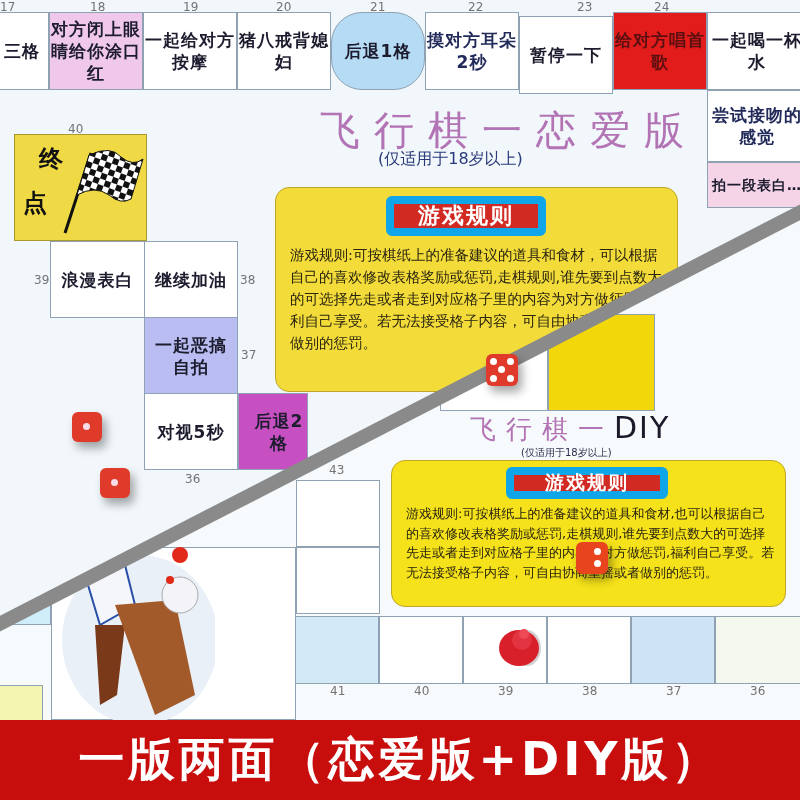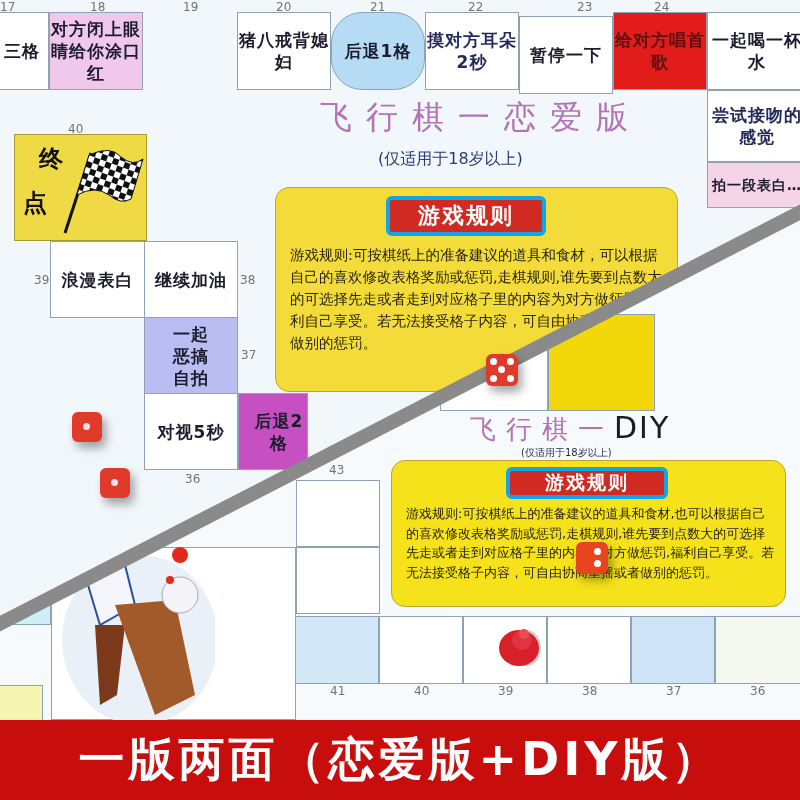--- a/index.html
+++ b/index.html
@@ -7,26 +7,26 @@
   body { position: relative; font-family: "DejaVu Sans", sans-serif; }
 
   .half { position: absolute; left: 0; top: 0; width: 800px; height: 720px; }
   .top-half { background: #f1f7fa; clip-path: polygon(0 0, 800px 0, 800px 215px, 0 625px); }
   .bottom-half { background: #f6fafc; clip-path: polygon(0 625px, 800px 215px, 800px 720px, 0 720px); }
 
   .cell { position: absolute; border: 1px solid #8fa2b4; display: flex; align-items: center; justify-content: center;
           text-align: center; font-weight: bold; color: #1c1c2e; font-size: 17px; line-height: 22px; letter-spacing: 1px; }
   .num { position: absolute; font-size: 12px; color: #737373; font-family: "DejaVu Sans", sans-serif; }
 
-  .title-love { position: absolute; left: 320px; top: 96px; font-family: "DejaVu Serif", serif; font-size: 32px;
+  .title-love { position: absolute; left: 320px; top: 103px; font-family: "DejaVu Serif", serif; font-size: 40px;
                 color: #b374b5; letter-spacing: 14px; }
   .subtitle-love { position: absolute; left: 378px; top: 149px; font-size: 16px; color: #2a3a7a; }
 
   .rules-box { position: absolute; background: #f3dc3a; border: 1px solid #bfa52a; border-radius: 14px; }
-  .rules-banner { position: absolute; background: #d12a22; color: #fff; font-weight: bold; border: 4px solid #0ea5e9;
+  .rules-banner { position: absolute; background: #d12a22; color: #fff; font-weight: bold; border: 8px solid #0ea5e9;
                   border-radius: 6px; display: flex; align-items: center; justify-content: center; letter-spacing: 2px; }
   .rules-text { position: absolute; color: #2a2410; }
 
   .title-diy { position: absolute; left: 470px; top: 410px; font-family: "DejaVu Serif", serif; font-size: 26px;
                color: #b374b5; letter-spacing: 10px; }
   .title-diy .diy { color: #1a1a2a; font-family: "DejaVu Sans", sans-serif; letter-spacing: 2px; font-size: 30px; }
   .subtitle-diy { position: absolute; left: 521px; top: 446px; font-size: 10px; color: #2a2a4a; }
 
   .diagonal { position: absolute; left: -40px; top: 420px; width: 960px; height: 16px; background: #8a8a8a;
               transform: rotate(-27deg); transform-origin: 0 0; }
@@ -55,20 +55,21 @@
   <div class="num" style="left:90px;top:0px;">18</div>
   <div class="num" style="left:183px;top:0px;">19</div>
   <div class="num" style="left:276px;top:0px;">20</div>
   <div class="num" style="left:370px;top:0px;">21</div>
   <div class="num" style="left:468px;top:0px;">22</div>
   <div class="num" style="left:561px;top:0px;margin-left:16px;">23</div>
   <div class="num" style="left:654px;top:0px;">24</div>
 
   <div class="cell" style="left:-5px;top:12px;width:54px;height:78px;background:#fff;">三格</div>
   <div class="cell" style="left:49px;top:12px;width:94px;height:78px;background:#f0c8ec;">对方闭上眼睛给你涂口红</div>
+  <div class="cell" style="left:143px;top:12px;width:94px;height:78px;background:#fff;">一起给对方按摩</div>
   <div class="cell" style="left:237px;top:12px;width:94px;height:78px;background:#fff;">猪八戒背媳妇</div>
   <div class="cell" style="left:331px;top:12px;width:94px;height:78px;background:#b6dcf5;border-radius:31px;">后退1格</div>
   <div class="cell" style="left:425px;top:12px;width:94px;height:78px;background:#fff;color:#222a5a;">摸对方耳朵2秒</div>
   <div class="cell" style="left:519px;top:16px;width:94px;height:78px;background:#fff;">暂停一下</div>
   <div class="cell" style="left:613px;top:12px;width:94px;height:78px;background:#e21b1b;color:#5a1010;">给对方唱首歌</div>
   <div class="cell" style="left:707px;top:12px;width:100px;height:78px;background:#fff;">一起喝一杯水</div>
 
   <div class="cell" style="left:707px;top:90px;width:100px;height:72px;background:#fff;color:#222a5a;">尝试接吻的感觉</div>
   <div class="cell" style="left:707px;top:162px;width:100px;height:46px;background:#f6d4e8;font-size:14px;">拍一段表白…</div>
 
@@ -95,21 +96,21 @@
         </pattern>
       </defs>
       <path d="M28 10 Q50 0 60 12 Q72 22 82 14 L70 54 Q60 60 48 50 Q34 40 16 50 Z" fill="url(#chk)" stroke="#111" stroke-width="1"></path>
     </svg>
   </div>
 
   <div class="num" style="left:34px;top:273px;">39</div>
   <div class="cell" style="left:50px;top:241px;width:95px;height:77px;background:#fff;">浪漫表白</div>
   <div class="cell" style="left:144px;top:241px;width:94px;height:77px;background:#fff;">继续加油</div>
   <div class="num" style="left:240px;top:273px;">38</div>
-  <div class="cell" style="left:144px;top:317px;width:94px;height:77px;background:#b9bdf2;padding:0 20px;">一起恶搞自拍</div>
+  <div class="cell" style="left:144px;top:317px;width:94px;height:77px;background:#b9bdf2;padding:0 2px;">一起恶搞自拍</div>
   <div class="num" style="left:241px;top:348px;">37</div>
   <div class="cell" style="left:144px;top:393px;width:94px;height:77px;background:#fff;">对视5秒</div>
   <div class="num" style="left:185px;top:472px;">36</div>
   <div class="cell" style="left:238px;top:393px;width:70px;height:77px;background:#c64fc1;justify-content:flex-start;padding-left:12px;">后退2格</div>
 </div>
 
 <div class="half bottom-half">
 
   <div class="num" style="left:592px;top:298px;">50</div>
   <div class="cell" style="left:548px;top:314px;width:107px;height:97px;background:#f2d80a;"></div>

